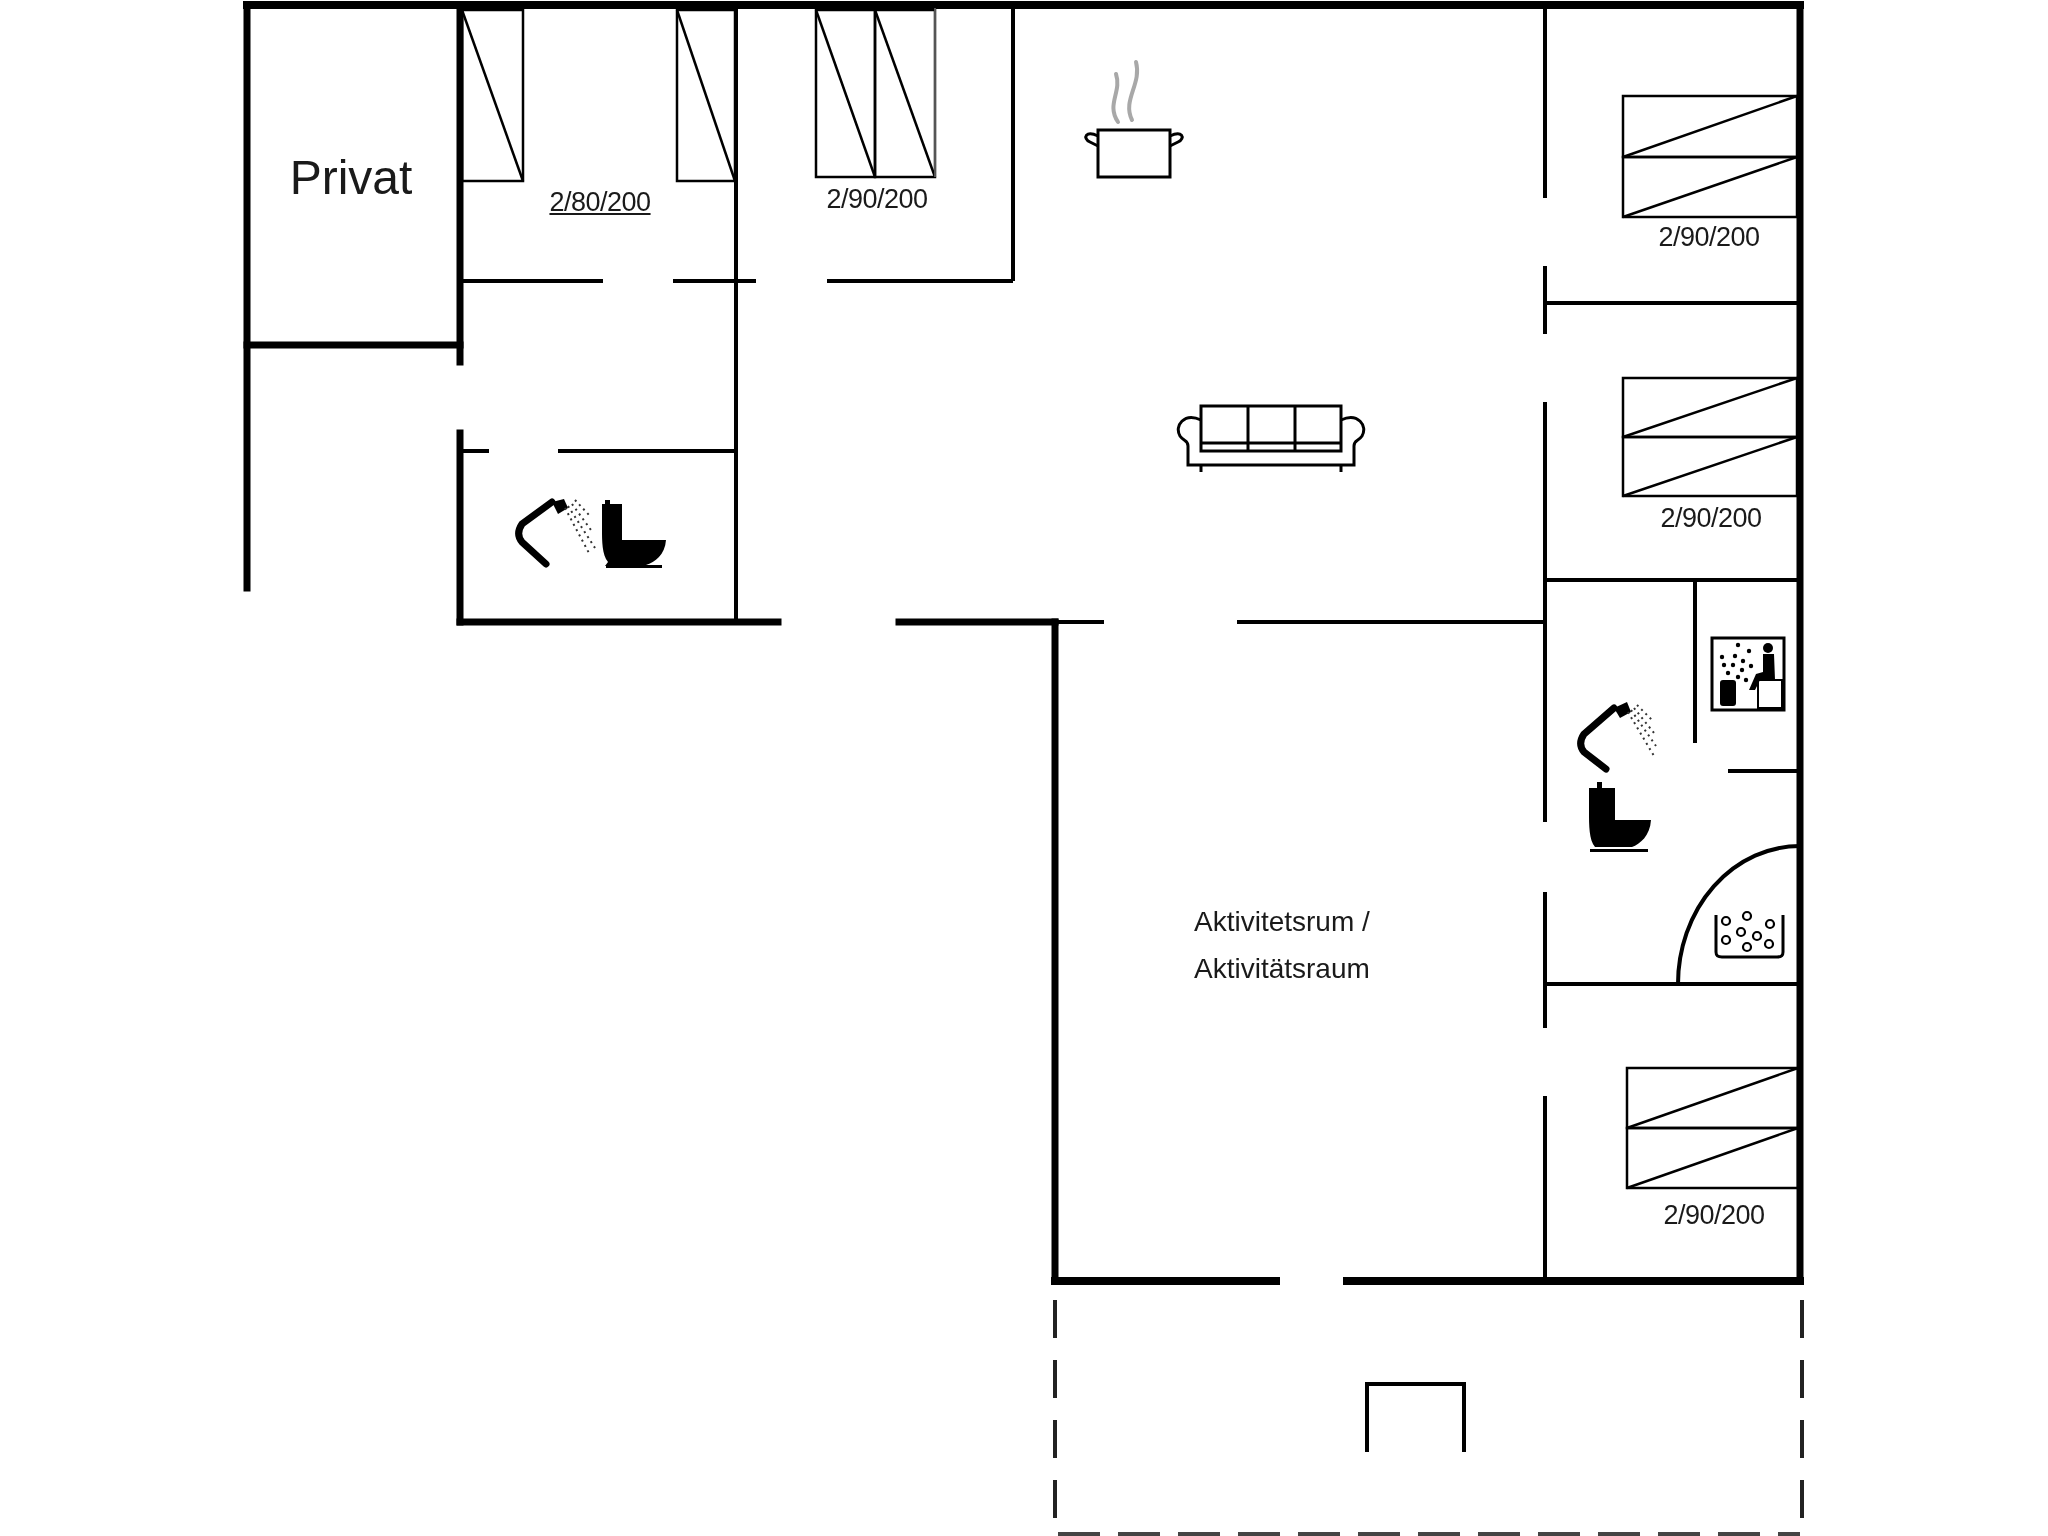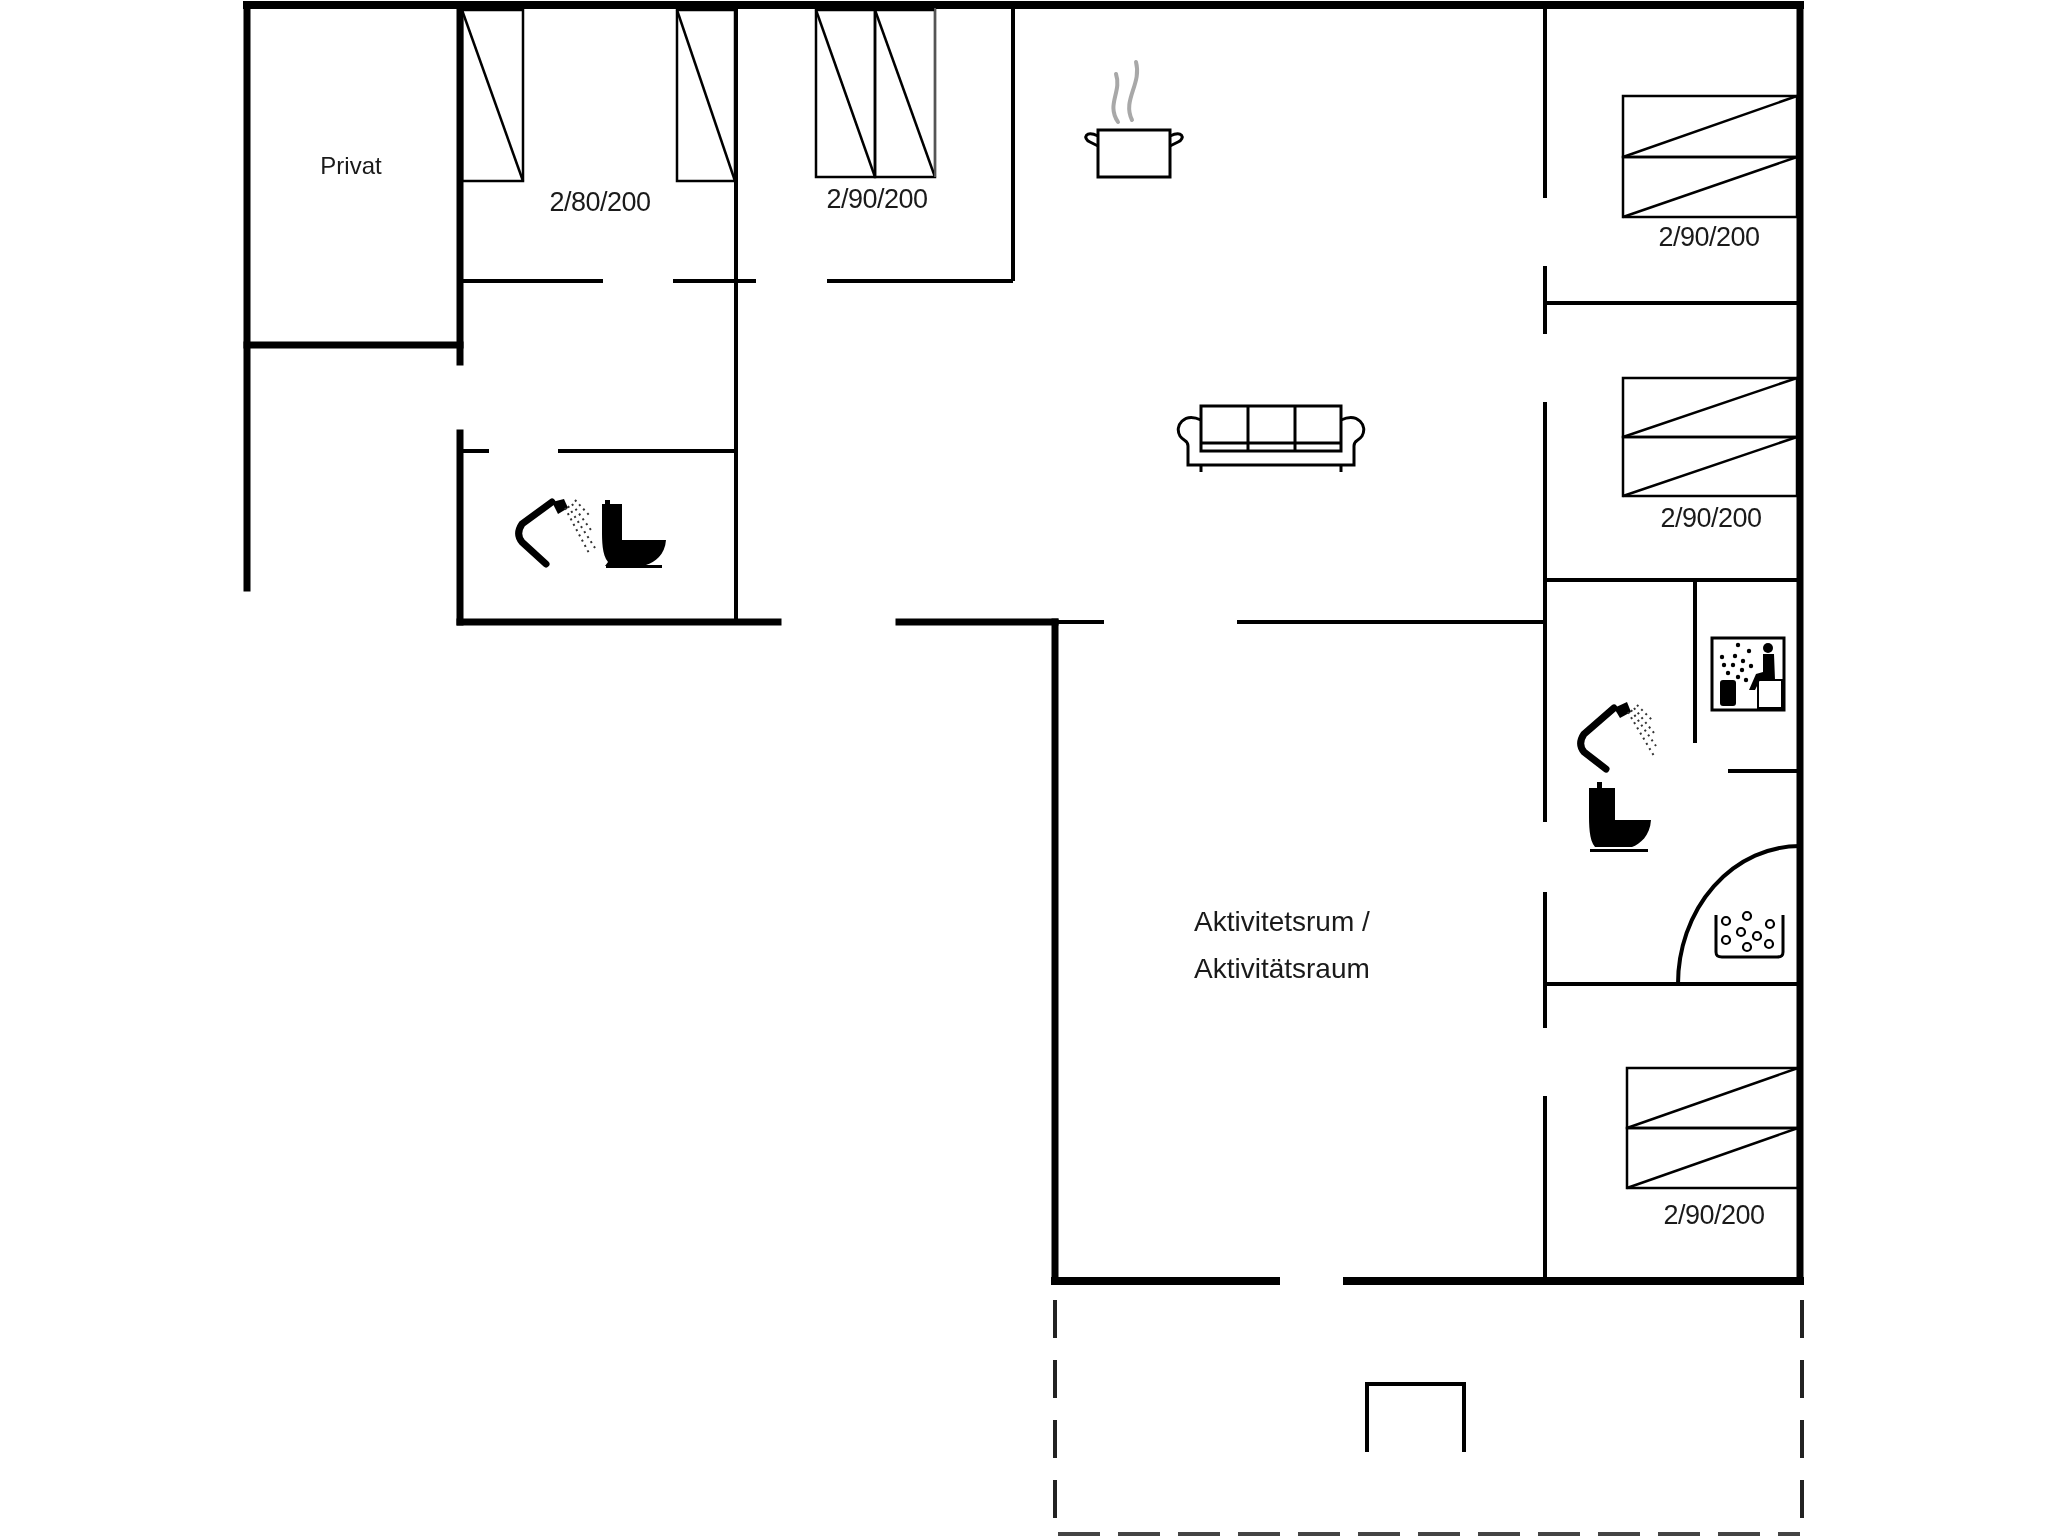--- a/index.html
+++ b/index.html
@@ -1,20 +1,20 @@
 <!DOCTYPE html>
 <html><head>
 <meta charset="utf-8">
 <style>
   html, body { margin: 0; padding: 0; background: #ffffff; }
   body { width: 2048px; height: 1536px; overflow: hidden; position: relative; font-family: "Liberation Sans", "DejaVu Sans", sans-serif; }
   #plan { position: absolute; left: 0; top: 0; width: 2048px; height: 1536px; }
   .label { position: absolute; color: #1a1a1a; white-space: nowrap; font-family: "Liberation Sans", "DejaVu Sans", sans-serif; line-height: 1; }
   .bed-label { font-size: 27px; letter-spacing: -0.5px; transform: translateX(-50%); }
-  .room-label { font-size: 24px; transform: translateX(-50%); }
+  .room-label { font-size: 48px; transform: translateX(-50%); }
   .activity-label { font-size: 28px; line-height: 47px; text-align: left; }
   .activity-label span { display: block; }
 </style>
 </head>
 <body>
 
 <svg id="plan" viewBox="0 0 2048 1536" xmlns="http://www.w3.org/2000/svg">
   <g stroke="#000" stroke-linecap="square" fill="none">
 
     <line x1="247" y1="5" x2="1800" y2="5" stroke-width="8"></line>
@@ -195,21 +195,21 @@
       <circle cx="1741" cy="932" r="4"></circle>
         <circle cx="1757" cy="936" r="4"></circle>
         <circle cx="1726" cy="940" r="4"></circle>
       <circle cx="1747" cy="947" r="4"></circle>
         <circle cx="1769" cy="944" r="4"></circle>
     </g>
   </g>
 </svg>
 
 <div class="label room-label" style="left:351px; top:154px;">Privat</div>
-<div class="label bed-label" style="left:600px; top:189px;">2/80/200</div>
+<div class="label bed-label" style="left:600px; top:189px;text-decoration:underline;">2/80/200</div>
 <div class="label bed-label" style="left:877px; top:186px;">2/90/200</div>
 <div class="label bed-label" style="left:1709px; top:224px;">2/90/200</div>
 <div class="label bed-label" style="left:1711px; top:505px;">2/90/200</div>
 <div class="label bed-label" style="left:1714px; top:1202px;">2/90/200</div>
 <div class="label activity-label" style="left:1194px; top:898px;">
   <span>Aktivitetsrum /</span>
   <span>Aktivitätsraum</span>
 </div>
 
 </body></html>

